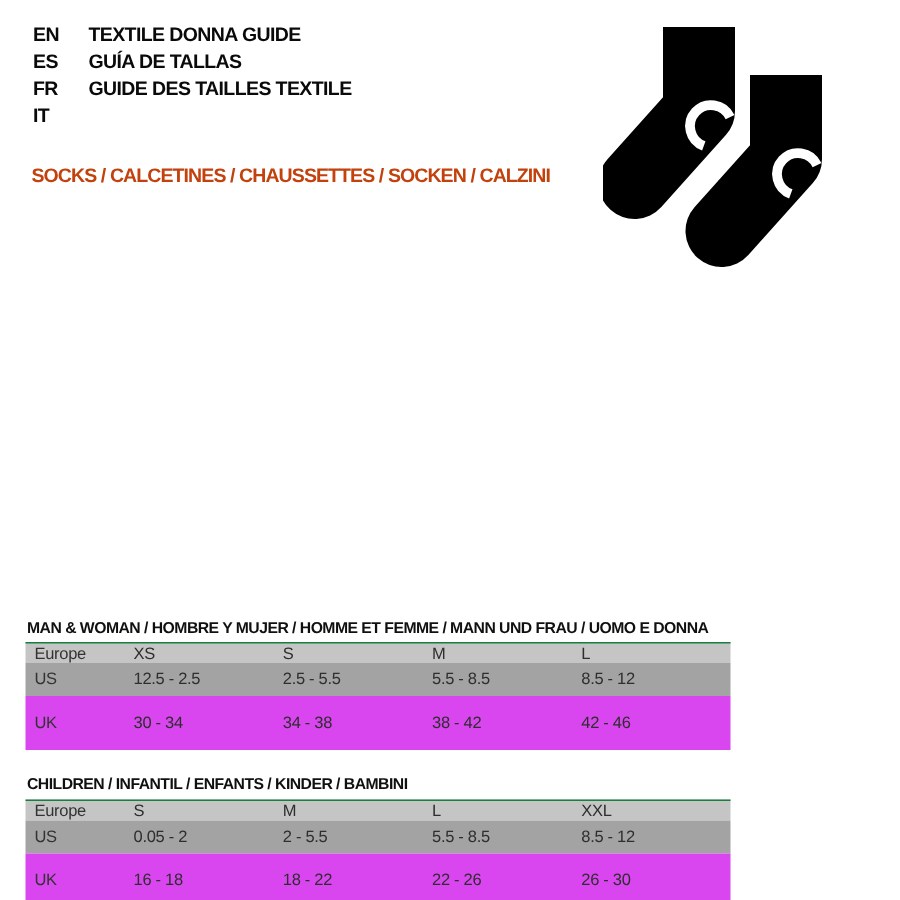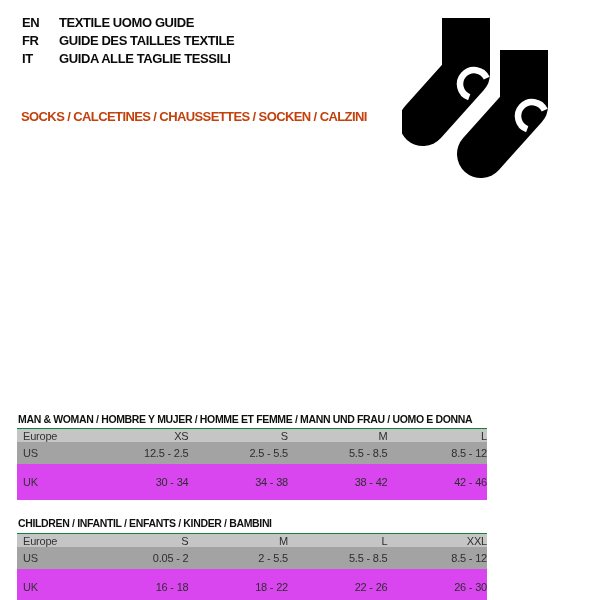--- a/index.html
+++ b/index.html
@@ -47,46 +47,49 @@
   #table1 { top:428px; }
   #table2 { top:533px; }
 
   .trow {
     display:grid;
     grid-template-columns:72px 1fr 1fr 1fr 1fr;
     align-items:center;
   }
   .trow > div {
     font-size:11px; letter-spacing:-0.2px; color:#2e2e2e;
-    text-align:right; white-space:nowrap;
+    text-align:left; white-space:nowrap;
   }
   .trow > div:first-child { text-align:left; padding-left:6px; color:#333333; }
   .thead {
     height:14px;
     background:#c5c5c5;
     border-top:1px solid #15803d;
   }
   .tr-us { height:22px; background:#a3a3a3; }
   .tr-uk { height:36px; background:#d946ef; }
 </style>
 </head>
 <body>
 
 <div class="lang-list">
   <div class="lang-row">
     <span class="lang-code">EN</span>
-    <span class="lang-label">TEXTILE UOMO GUIDE</span>
+    <span class="lang-label">TEXTILE DONNA GUIDE</span>
+  </div>
+  <div class="lang-row">
+    <span class="lang-code">ES</span>
+    <span class="lang-label">GUÍA DE TALLAS</span>
   </div>
   <div class="lang-row">
     <span class="lang-code">FR</span>
     <span class="lang-label">GUIDE DES TAILLES TEXTILE</span>
   </div>
   <div class="lang-row">
     <span class="lang-code">IT</span>
-    <span class="lang-label">GUIDA ALLE TAGLIE TESSILI</span>
   </div>
 </div>
 
 <div class="category-line">SOCKS / CALCETINES / CHAUSSETTES / SOCKEN / CALZINI</div>
 
 <div class="socks-icon-wrap">
   <svg width="160" height="175" viewBox="0 0 160 175" xmlns="http://www.w3.org/2000/svg">
 
     <g fill="#000000">
       <rect x="40" y="10" width="48" height="26"></rect>

